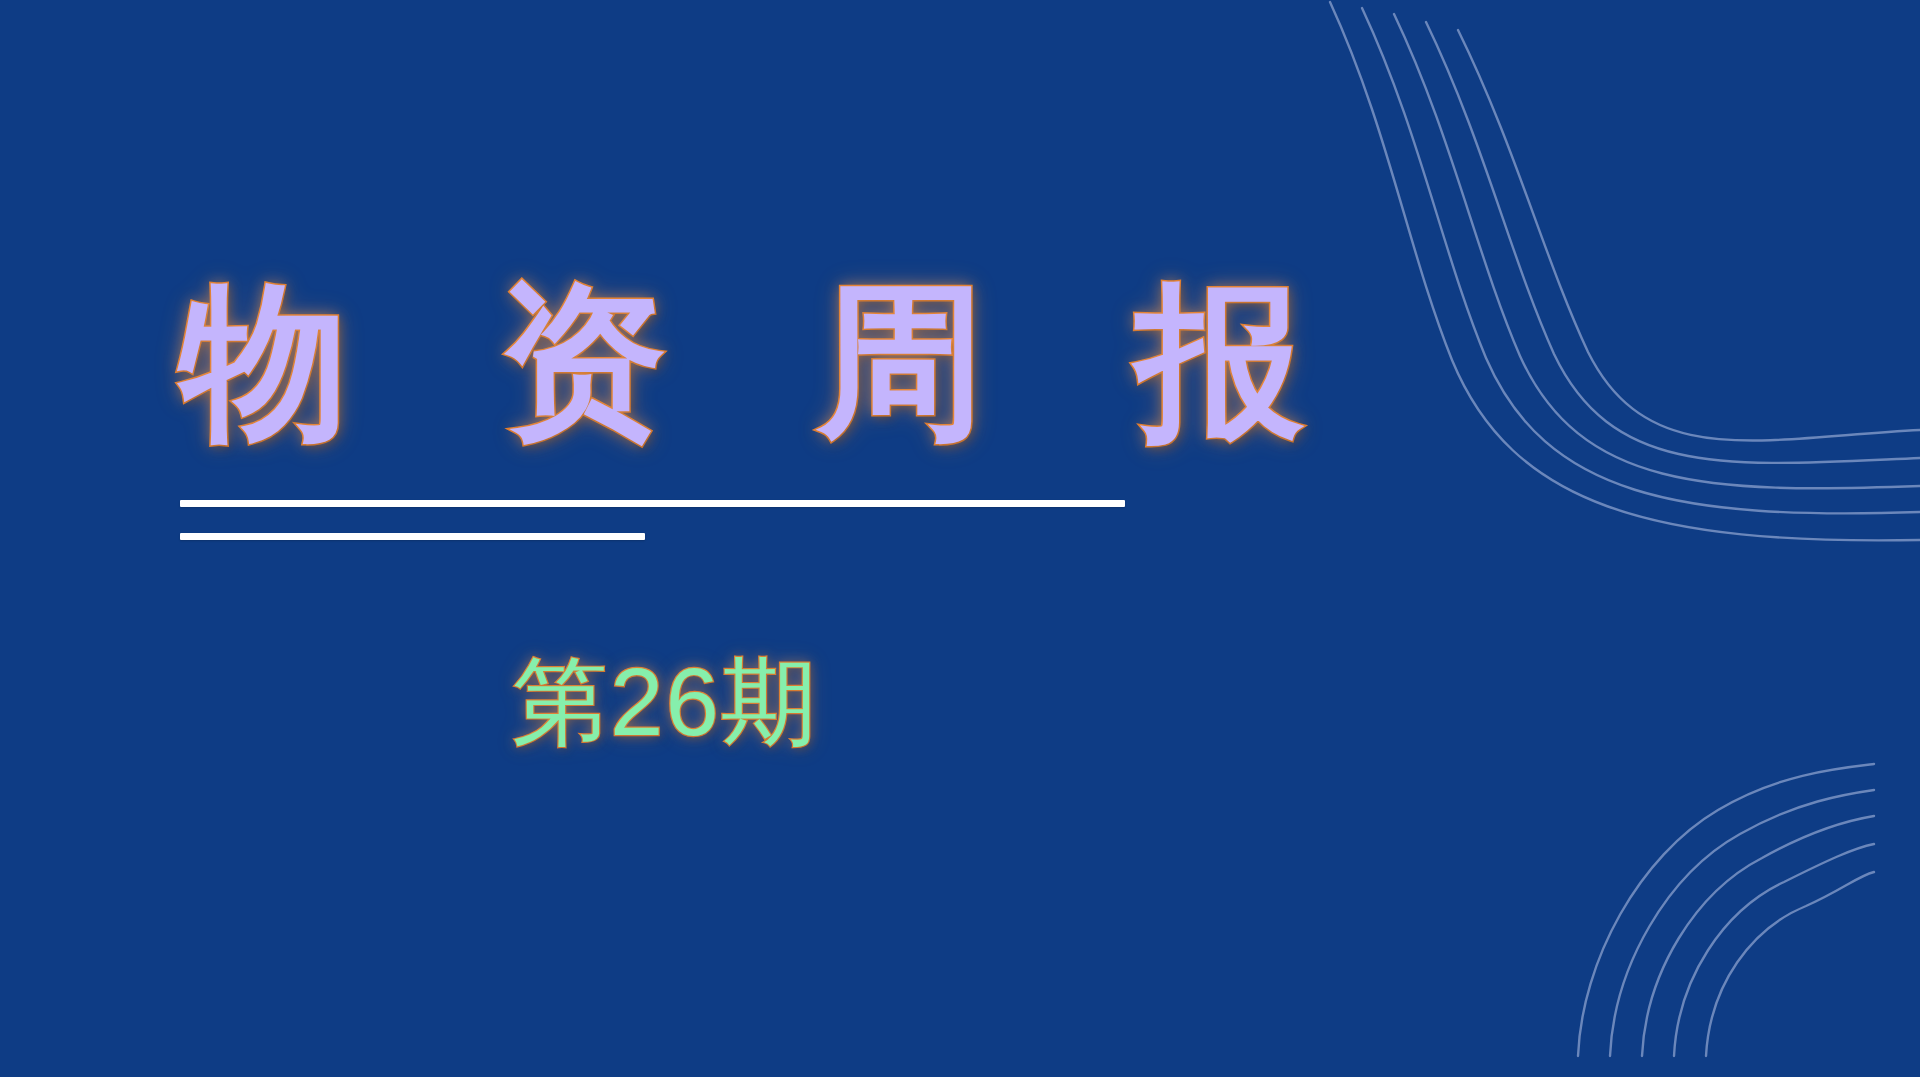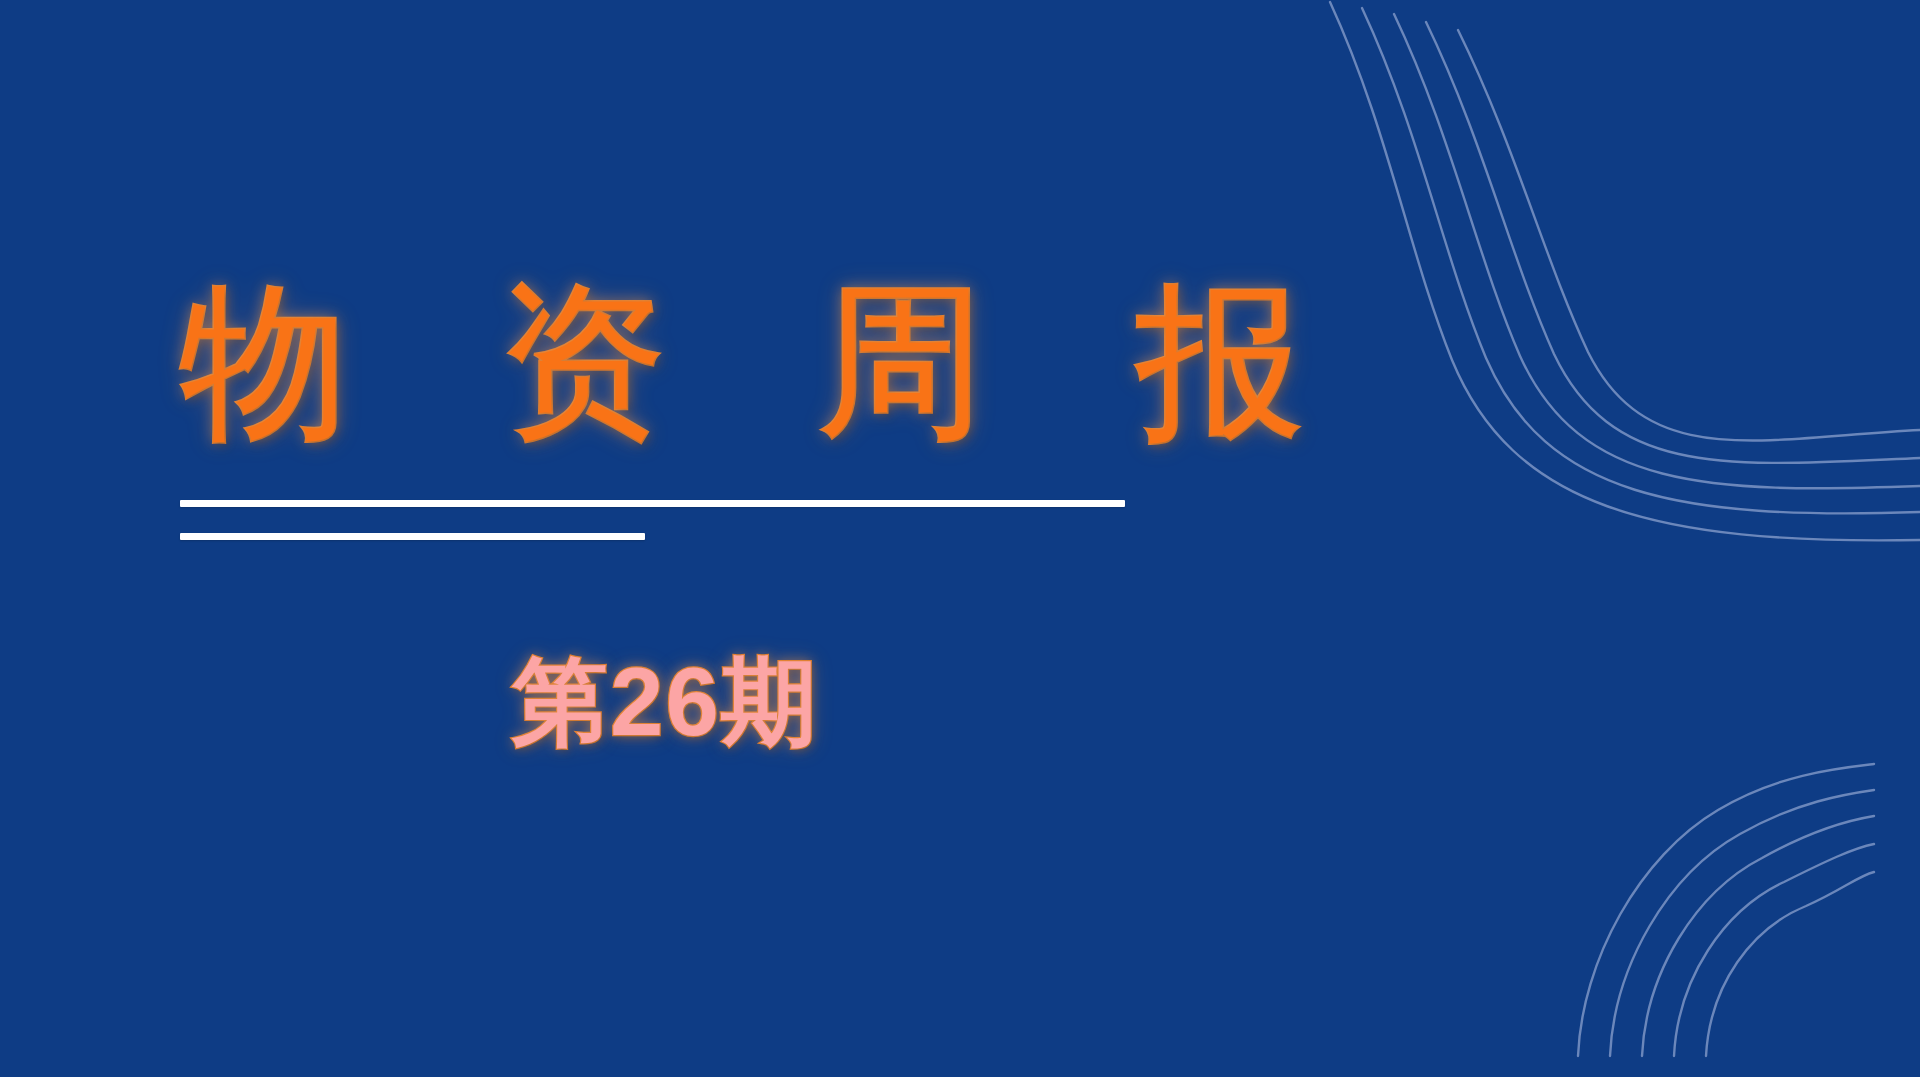--- a/index.html
+++ b/index.html
@@ -40,23 +40,23 @@
     position: absolute;
     left: 180px;
     top: 278px;
     width: 1000px;
   }
 
   .main-title {
     font-size: 168px;
     line-height: 1;
     letter-spacing: 52px;
-    font-weight: 400;
+    font-weight: 700;
     white-space: nowrap;
-    color: #f97316;
+    color: #c4b5fd;
     -webkit-text-stroke: 3px #e17e2e;
     paint-order: stroke fill;
     text-shadow:
        0 0 14px rgba(255,160,80,0.55),
        0 0 26px rgba(255,150,70,0.32),
        3px 4px 10px rgba(0,0,0,0.30);
     margin: 0;
     padding: 0;
   }
 
@@ -80,23 +80,23 @@
   }
 
   
   .subtitle {
     position: absolute;
     left: 512px;
     top: 648px;
     font-size: 96px;
     line-height: 1.12;
     letter-spacing: 2px;
-    font-weight: 700;
+    font-weight: 400;
     white-space: nowrap;
-    color: #fca5a5;
+    color: #86efac;
     -webkit-text-stroke: 2.4px #e17e2e;
     paint-order: stroke fill;
     text-shadow:
        0 0 12px rgba(255,160,80,0.55),
        0 0 22px rgba(255,150,70,0.30),
        2px 3px 8px rgba(0,0,0,0.28);
     margin: 0;
   }
 </style>
 </head>

